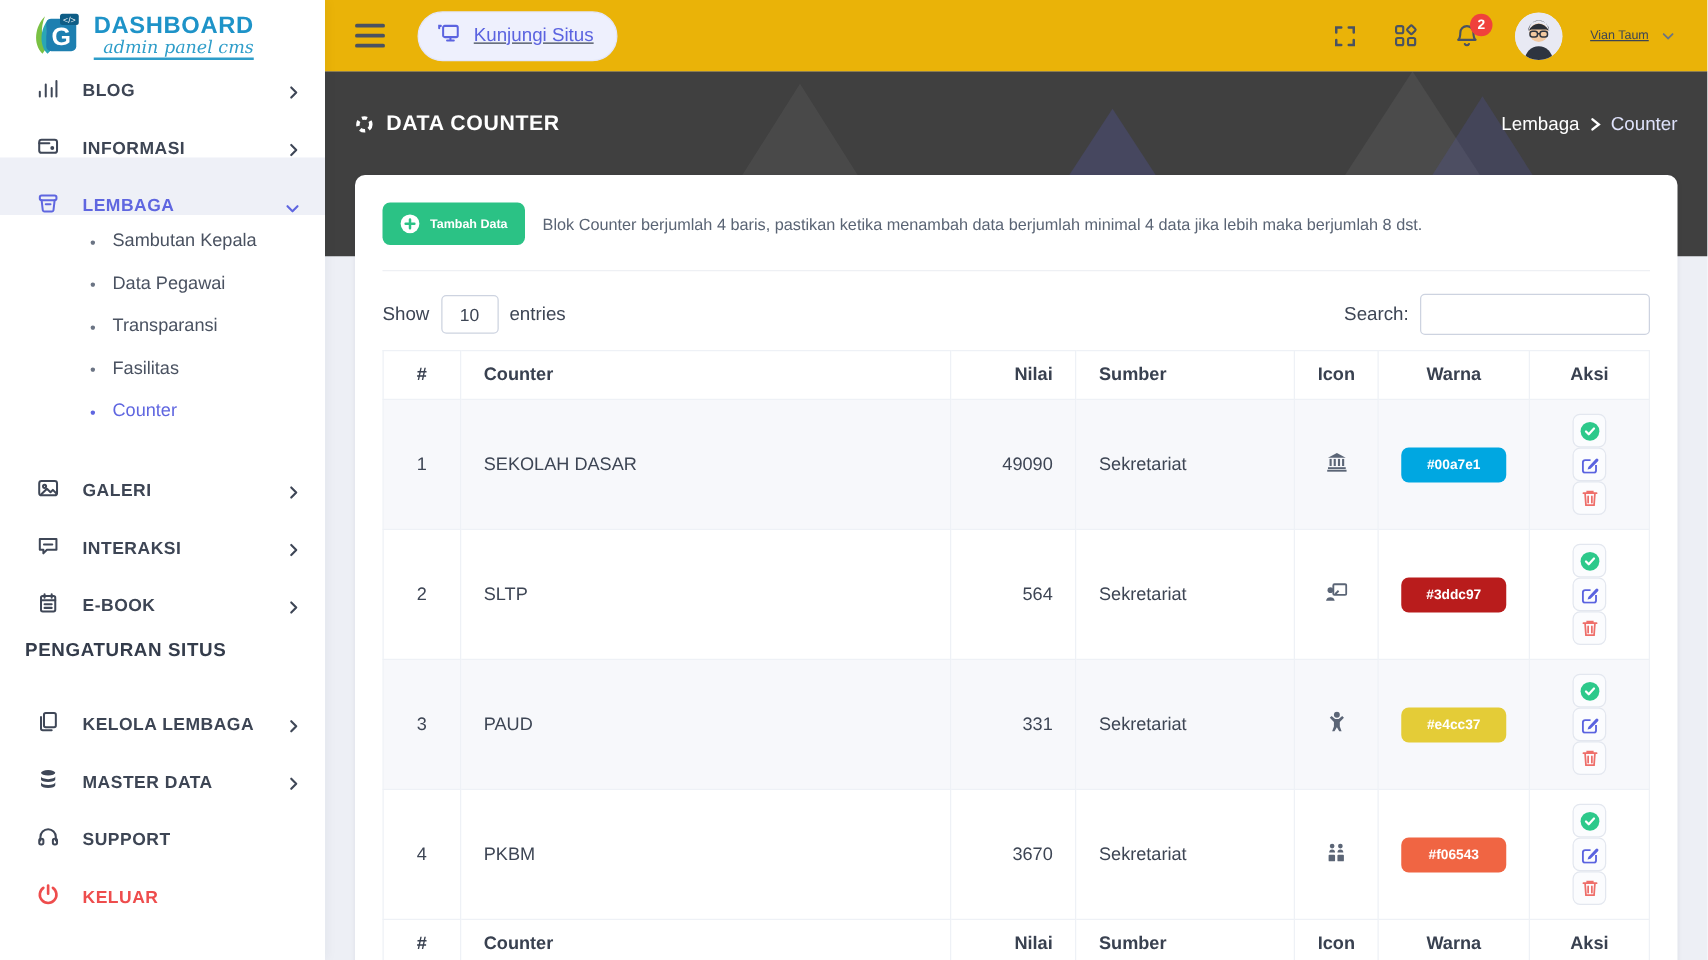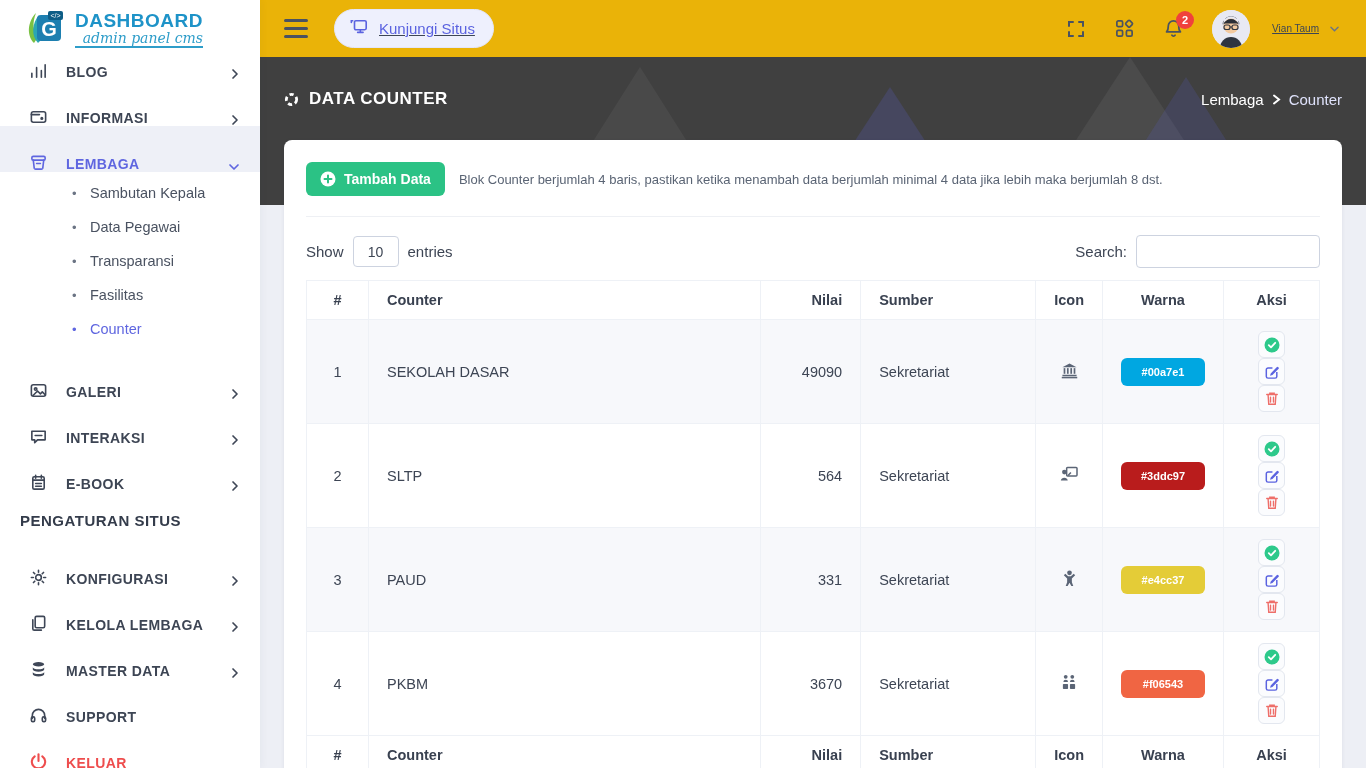--- a/index.html
+++ b/index.html
@@ -52,21 +52,21 @@
   .t3 { border-left:130px solid transparent; border-right:130px solid transparent; border-bottom:200px solid rgba(255,255,255,.06); left:740px; top:0; }
   .t4 { border-left:140px solid transparent; border-right:140px solid transparent; border-bottom:220px solid rgba(90,95,205,.18); right:40px; top:20px; }
   .hero-row { position:relative; display:flex; align-items:center; justify-content:space-between; padding-top:32px; }
   .hero-title { display:flex; align-items:center; gap:10px; color:#fff; font-size:17px; font-weight:bold; letter-spacing:.5px; }
   .crumbs { display:flex; align-items:center; gap:8px; font-size:15px; color:#fff; }
   .crumbs .cur { color:#dfe2fb; }
 
   
   .card { background:#fff; border-radius:8px; margin:-65px 24px 0; position:relative; z-index:5; padding:22px; box-shadow:0 1px 4px rgba(20,30,60,.07); }
   .add-row { display:flex; align-items:center; gap:14px; padding-bottom:20px; border-bottom:1px solid #eef0f4; }
-  .btn-add { display:flex; align-items:center; gap:8px; background:#2bc285; border:none; color:#fff; font-family:inherit; font-size:14px; font-weight:600; border-radius:6px; padding:9px 14px; cursor:pointer; }
+  .btn-add { display:flex; align-items:center; gap:8px; background:#2bc285; border:none; color:#fff; font-family:inherit; font-size:10px; font-weight:600; border-radius:6px; padding:9px 14px; cursor:pointer; }
   .info-text { font-size:13px; color:#5a6474; }
   .controls { display:flex; justify-content:space-between; align-items:center; margin:18px 0 12px; font-size:15px; }
   .len { display:flex; align-items:center; }
   .len input { width:46px; height:31px; border:1px solid #cdd3e0; border-radius:4px; text-align:center; margin:0 9px; font-size:14px; color:#3d4554; font-family:inherit; }
   .search { display:flex; align-items:center; }
   .search input { width:184px; height:33px; border:1px solid #cdd3e0; border-radius:4px; margin-left:9px; padding:0 8px; font-family:inherit; font-size:14px; }
   table.dt { width:100%; border-collapse:collapse; font-size:14.5px; }
   .dt th, .dt td { border:1px solid #eef1f6; padding:11px 18px; text-align:left; font-weight:normal; }
   .dt th { font-weight:bold; color:#394150; }
   .dt .c { text-align:center; } .dt .r { text-align:right; }
@@ -189,34 +189,20 @@
         <span>E-BOOK</span>
         <span class="chev">
             <svg class="icn" width="10" height="12" viewBox="0 0 10 12">
               <path d="M3 2 L7 6 L3 10"></path>
             </svg>
           </span>
       </div>
 
       <div class="section-label">PENGATURAN SITUS</div>
 
-      <div class="nav-item">
-        <span class="nicon">
-          <svg class="icn" width="19" height="19" viewBox="0 0 20 20">
-              <circle cx="10" cy="10" r="3"></circle>
-              <path d="M10 2.5 v2 M10 15.5 v2 M2.5 10 h2 M15.5 10 h2 M4.7 4.7 l1.4 1.4 M13.9 13.9 l1.4 1.4 M15.3 4.7 l-1.4 1.4 M6.1 13.9 l-1.4 1.4"></path>
-            </svg>
-        </span>
-        <span>KONFIGURASI</span>
-        <span class="chev">
-            <svg class="icn" width="10" height="12" viewBox="0 0 10 12">
-              <path d="M3 2 L7 6 L3 10"></path>
-            </svg>
-          </span>
-      </div>
       <div class="nav-item">
         <span class="nicon">
           <svg class="icn" width="19" height="19" viewBox="0 0 20 20">
               <rect x="6.5" y="2.5" width="10" height="12" rx="1.5"></rect>
               <path d="M4 6 v9.5 a1.5 1.5 0 0 0 1.5 1.5 H13"></path>
             </svg>
         </span>
         <span>KELOLA LEMBAGA</span>
         <span class="chev">
             <svg class="icn" width="10" height="12" viewBox="0 0 10 12">

